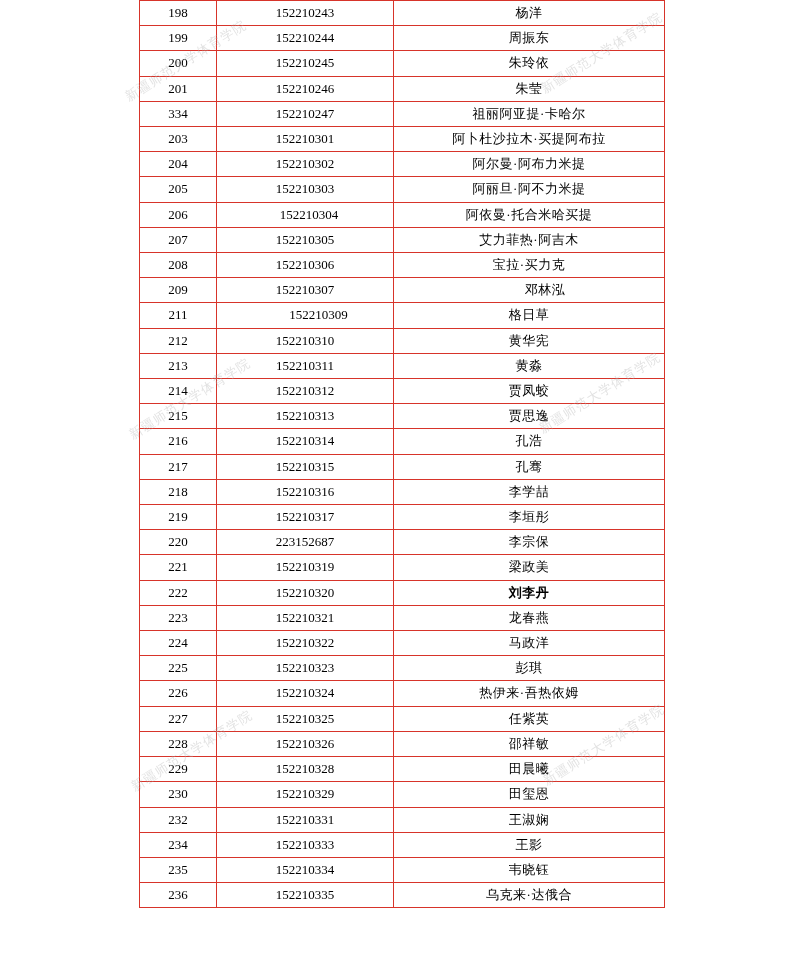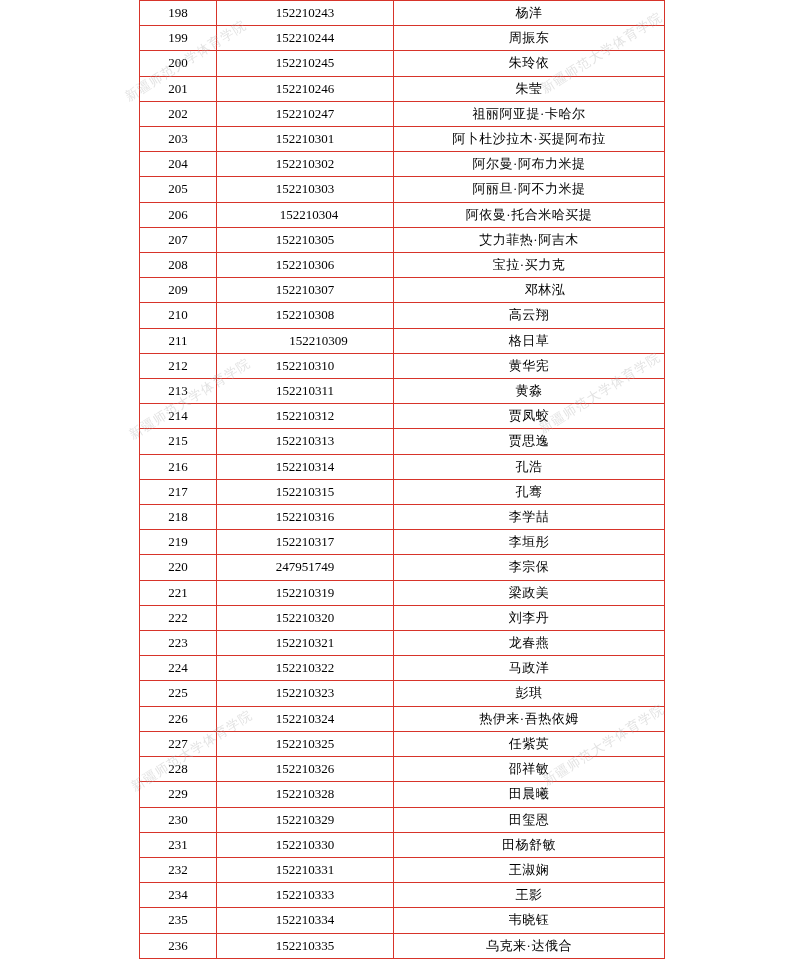--- a/index.html
+++ b/index.html
@@ -83,21 +83,21 @@
           <td class="c-index" style="border-color: rgb(215, 52, 42);">200</td>
           <td class="c-id" style="border-color: rgb(215, 52, 42);">152210245</td>
           <td class="c-name" style="border-color: rgb(215, 52, 42);">朱玲依</td>
         </tr>
         <tr>
           <td class="c-index" style="border-color: rgb(215, 52, 42);">201</td>
           <td class="c-id" style="border-color: rgb(215, 52, 42);">152210246</td>
           <td class="c-name" style="border-color: rgb(215, 52, 42);">朱莹</td>
         </tr>
         <tr>
-          <td class="c-index" style="border-color: rgb(215, 52, 42);">202</td>
+          <td class="c-index" style="border-color: rgb(215, 52, 42);">334</td>
           <td class="c-id" style="border-color: rgb(215, 52, 42);">152210247</td>
           <td class="c-name" style="border-color: rgb(215, 52, 42);">祖丽阿亚提·卡哈尔</td>
         </tr>
         <tr>
           <td class="c-index" style="border-color: rgb(215, 52, 42);">203</td>
           <td class="c-id" style="border-color: rgb(215, 52, 42);">152210301</td>
           <td class="c-name" style="border-color: rgb(215, 52, 42);">阿卜杜沙拉木·买提阿布拉</td>
         </tr>
         <tr>
           <td class="c-index" style="border-color: rgb(215, 52, 42);">204</td>
@@ -123,25 +123,20 @@
           <td class="c-index" style="border-color: rgb(215, 52, 42);">208</td>
           <td class="c-id" style="border-color: rgb(215, 52, 42);">152210306</td>
           <td class="c-name" style="border-color: rgb(215, 52, 42);">宝拉·买力克</td>
         </tr>
         <tr>
           <td class="c-index" style="border-color: rgb(215, 52, 42);">209</td>
           <td class="c-id" style="border-color: rgb(215, 52, 42);">152210307</td>
           <td class="c-name" style="border-color: rgb(215, 52, 42); padding-left: 32px;">邓林泓</td>
         </tr>
         <tr>
-          <td class="c-index" style="border-color: rgb(215, 52, 42);">210</td>
-          <td class="c-id" style="border-color: rgb(215, 52, 42);">152210308</td>
-          <td class="c-name" style="border-color: rgb(215, 52, 42);">高云翔</td>
-        </tr>
-        <tr>
           <td class="c-index" style="border-color: rgb(215, 52, 42);">211</td>
           <td class="c-id" style="border-color: rgb(215, 52, 42); padding-left: 27px;">152210309</td>
           <td class="c-name" style="border-color: rgb(215, 52, 42);">格日草</td>
         </tr>
         <tr>
           <td class="c-index" style="border-color: rgb(215, 52, 42);">212</td>
           <td class="c-id" style="border-color: rgb(215, 52, 42);">152210310</td>
           <td class="c-name" style="border-color: rgb(215, 52, 42);">黄华宪</td>
         </tr>
         <tr>
@@ -174,32 +169,32 @@
           <td class="c-id" style="border-color: rgb(215, 52, 42);">152210316</td>
           <td class="c-name" style="border-color: rgb(215, 52, 42);">李学喆</td>
         </tr>
         <tr>
           <td class="c-index" style="border-color: rgb(215, 52, 42);">219</td>
           <td class="c-id" style="border-color: rgb(215, 52, 42);">152210317</td>
           <td class="c-name" style="border-color: rgb(215, 52, 42);">李垣彤</td>
         </tr>
         <tr>
           <td class="c-index" style="border-color: rgb(215, 52, 42);">220</td>
-          <td class="c-id" style="border-color: rgb(215, 52, 42);">247951749</td>
+          <td class="c-id" style="border-color: rgb(215, 52, 42);">223152687</td>
           <td class="c-name" style="border-color: rgb(215, 52, 42);">李宗保</td>
         </tr>
         <tr>
           <td class="c-index" style="border-color: rgb(215, 52, 42);">221</td>
           <td class="c-id" style="border-color: rgb(215, 52, 42);">152210319</td>
           <td class="c-name" style="border-color: rgb(215, 52, 42);">梁政美</td>
         </tr>
         <tr>
           <td class="c-index" style="border-color: rgb(215, 52, 42);">222</td>
           <td class="c-id" style="border-color: rgb(215, 52, 42);">152210320</td>
-          <td class="c-name" style="border-color: rgb(215, 52, 42);">刘李丹</td>
+          <td class="c-name" style="border-color: rgb(215, 52, 42); font-weight: bold;">刘李丹</td>
         </tr>
         <tr>
           <td class="c-index" style="border-color: rgb(215, 52, 42);">223</td>
           <td class="c-id" style="border-color: rgb(215, 52, 42);">152210321</td>
           <td class="c-name" style="border-color: rgb(215, 52, 42);">龙春燕</td>
         </tr>
         <tr>
           <td class="c-index" style="border-color: rgb(215, 52, 42);">224</td>
           <td class="c-id" style="border-color: rgb(215, 52, 42);">152210322</td>
           <td class="c-name" style="border-color: rgb(215, 52, 42);">马政洋</td>
@@ -226,25 +221,20 @@
         </tr>
         <tr>
           <td class="c-index" style="border-color: rgb(215, 52, 42);">229</td>
           <td class="c-id" style="border-color: rgb(215, 52, 42);">152210328</td>
           <td class="c-name" style="border-color: rgb(215, 52, 42);">田晨曦</td>
         </tr>
         <tr>
           <td class="c-index" style="border-color: rgb(215, 52, 42);">230</td>
           <td class="c-id" style="border-color: rgb(215, 52, 42);">152210329</td>
           <td class="c-name" style="border-color: rgb(215, 52, 42);">田玺恩</td>
-        </tr>
-        <tr>
-          <td class="c-index" style="border-color: rgb(215, 52, 42);">231</td>
-          <td class="c-id" style="border-color: rgb(215, 52, 42);">152210330</td>
-          <td class="c-name" style="border-color: rgb(215, 52, 42);">田杨舒敏</td>
         </tr>
         <tr>
           <td class="c-index" style="border-color: rgb(215, 52, 42);">232</td>
           <td class="c-id" style="border-color: rgb(215, 52, 42);">152210331</td>
           <td class="c-name" style="border-color: rgb(215, 52, 42);">王淑娴</td>
         </tr>
         <tr>
           <td class="c-index" style="border-color: rgb(215, 52, 42);">234</td>
           <td class="c-id" style="border-color: rgb(215, 52, 42);">152210333</td>
           <td class="c-name" style="border-color: rgb(215, 52, 42);">王影</td>

